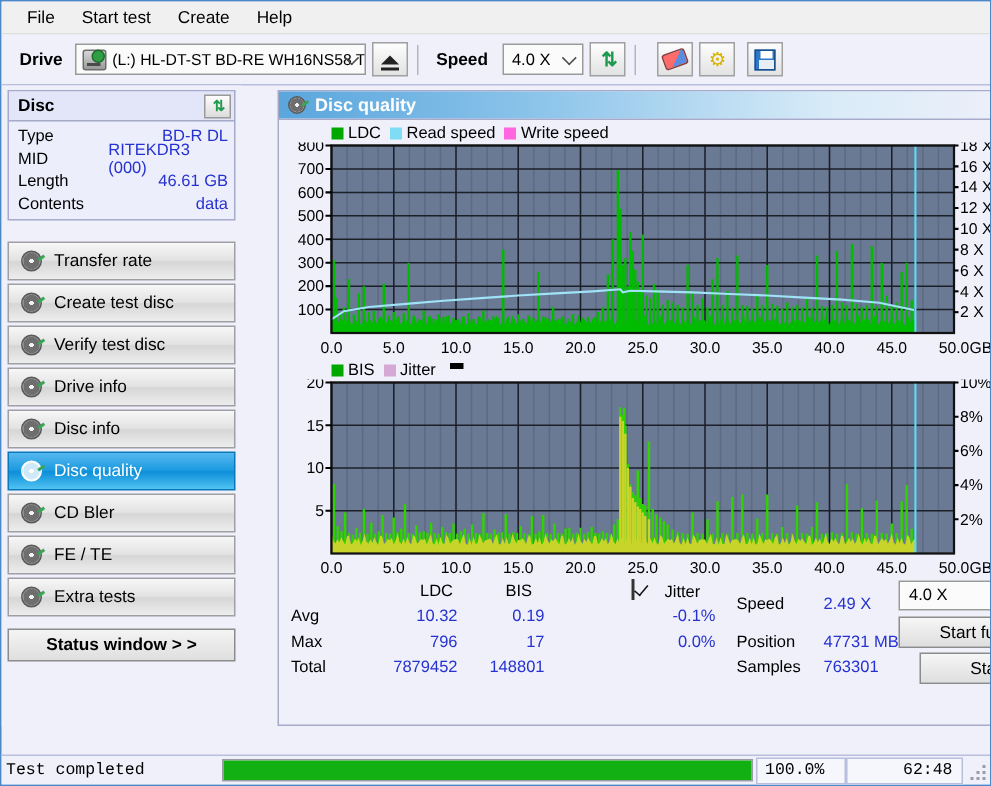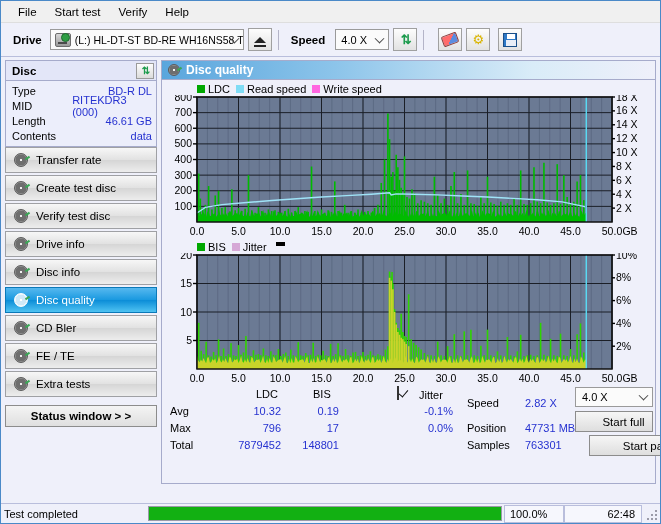--- a/index.html
+++ b/index.html
@@ -118,21 +118,21 @@
   #speed-combo { width: 54px; margin-left: 2px; }
   .sep { width:1px; height:20px; background:#b4b4c8; margin: 0 6px; }
   .refresh-glyph { font-size: 13px; color:#1c9b4d; font-weight:bold; letter-spacing:-2px; }
   .eraser-glyph { width:16px;height:11px;background:linear-gradient(135deg,#ff6b6b 55%, #5b8ce0 55%); border:1px solid #8a3b3b; transform:rotate(-20deg); border-radius:2px;}
   .wrench-glyph { font-size:13px; color:#d9b400; }
   .save-glyph { width:14px;height:14px;background:#2e79c7;border:1px solid #1a4f88;position:relative;}
   .save-glyph:before{content:'';position:absolute;left:3px;top:0;width:8px;height:5px;background:#fff;}
   .save-glyph:after{content:'';position:absolute;left:2px;bottom:0;width:10px;height:6px;background:#e8eef7;}
 
   
-  .body { display: flex; height: 427px; }
+  .body { display: flex; height: 427px; gap: 24px; }
 
   
   .sidebar { width: 160px; flex: 0 0 160px; background:#eff0fa; padding: 3px 4px 0 4px; }
   .panel {
     border: 1px solid #a6abcb;
     background: #eceefb;
   }
   .panel-head {
     height: 20px; display:flex; align-items:center; justify-content:space-between;
     padding: 0 2px 0 6px;
@@ -157,21 +157,21 @@
     font-size:11px; padding:0 2px;
     font-family:"Liberation Sans",sans-serif;
   }
   .disc-btn {
     width:20px;height:19px;flex:0 0 auto;
     background:linear-gradient(#fdfdfd,#dcdcdc);
     border:1px solid #9a9a9a;display:flex;align-items:center;justify-content:center;
   }
   .disc-glyph{width:13px;height:13px;border-radius:50%;background:radial-gradient(circle,#fff 0 16%,#d8d44a 17% 70%,#b3ad2c 71% 100%);border:1px solid #8a8620;}
 
-  .navlist { margin-top: 0; }
+  .navlist { margin-top: 14px; }
   .navbtn {
     height: 26px; margin-bottom: 2px;
     background: linear-gradient(#f7f7f7 0%, #e2e2e2 48%, #d6d6d6 52%, #ededed 100%);
     border: 1px solid #9fa0a4;
     display:flex; align-items:center; gap:8px;
     padding-left: 8px;
     font-size: 11.5px; color:#000;
   }
   .navbtn.active {
     background: linear-gradient(#56b8ef 0%, #1b9ae0 48%, #0d8ed8 52%, #4fc3f2 100%);
@@ -223,41 +223,41 @@
     background: linear-gradient(#f6f6f6,#dedede);
     border:1px solid #8c8c8c;
     display:flex;align-items:center;justify-content:center;
     font-size:11.5px; color:#000;padding-left:19px;
   }
 
   
   .statusbar {
     position:absolute; left:0; bottom:0; width:659px; height:20px;
     background:#eff0fa; border-top:1px solid #b9bedc;
-    display:flex; align-items:center;
+    display:flex; align-items:center;font-family:Liberation Mono, monospace;
   }
   .sb-cell { height:18px; display:flex; align-items:center; border:1px solid #b9bedc; background:#f6f7fd; font-size:11px; }
   #sb-text { width:145px; padding-left:3px; border:none; background:transparent; }
   .progress { flex:1; margin:0 2px; height:15px; border:1px solid #9a9aa8; background:#fff; position:relative; }
   .progress .bar { position:absolute;left:0;top:0;bottom:0;background:#12b012;width:100%; }
   #sb-pct { width:60px; justify-content:flex-start; padding-left:5px; }
   #sb-time { width:78px; justify-content:flex-end; padding-right:6px; }
   .grip { width:14px; height:14px; position:relative; margin-left:2px; margin-right:2px;}
   .grip i { position:absolute; width:2px;height:2px;background:#9a9aa8; }
 </style>
 </head>
 <body>
 
 <div id="app">
 
 
   <div class="menubar">
     <span>File</span>
     <span>Start test</span>
-    <span>Verify</span>
+    <span>Create</span>
     <span>Help</span>
   </div>
 
   <div class="toolbar">
     <span class="tb-label">Drive</span>
     <div class="combo" id="drive-combo">
       <span class="drive-icon"></span>
       <span id="drive-text">(L:)  HL-DT-ST BD-RE  WH16NS58 TST4</span>
       <span class="caret"></span>
     </div>
@@ -898,21 +898,21 @@
           <div class="cell val" style="left:128px;top:18px;width:46px;text-align:right">0.19</div>
           <div class="cell val" style="left:128px;top:35px;width:46px;text-align:right">17</div>
           <div class="cell val" style="left:118px;top:52px;width:56px;text-align:right">148801</div>
 
           <div class="cell" style="left:232px;top:0px"><span class="ck"></span></div>
           <div class="cell hdr" style="left:254px;top:2px">Jitter</div>
           <div class="cell val" style="left:230px;top:18px;width:58px;text-align:right">-0.1%</div>
           <div class="cell val" style="left:230px;top:35px;width:58px;text-align:right">0.0%</div>
 
           <div class="cell hdr" style="left:302px;top:10px">Speed</div>
-          <div class="cell val" style="left:360px;top:10px">2.82 X</div>
+          <div class="cell val" style="left:360px;top:10px">2.49 X</div>
           <div class="cell hdr" style="left:302px;top:35px">Position</div>
           <div class="cell val" style="left:360px;top:35px">47731 MB</div>
           <div class="cell hdr" style="left:302px;top:52px">Samples</div>
           <div class="cell val" style="left:360px;top:52px">763301</div>
 
           <div class="combo cell" style="left:410px;top:0px;width:78px;height:20px">
             <span style="padding-left:3px">4.0 X</span>
             <span class="caret"></span>
           </div>
           <div class="btn cell" style="left:410px;top:24px;width:78px;height:21px">Start full</div>

